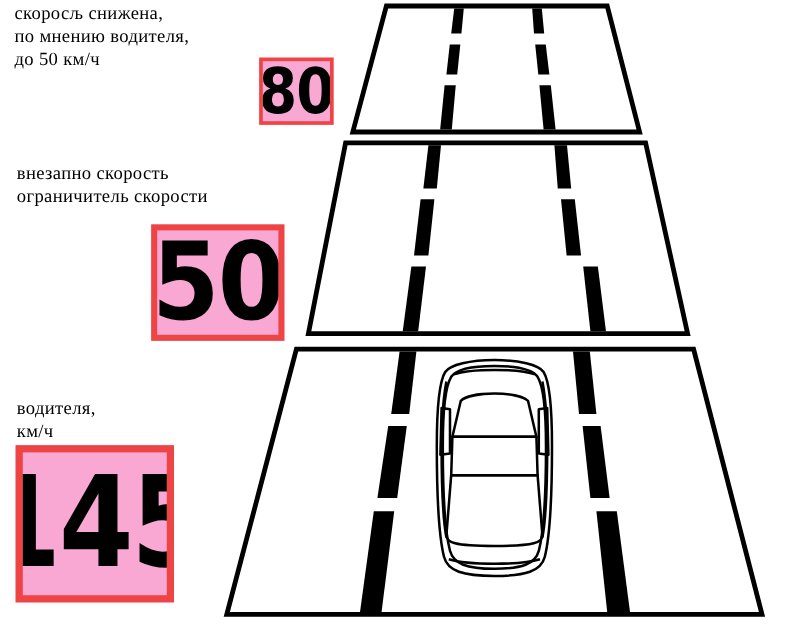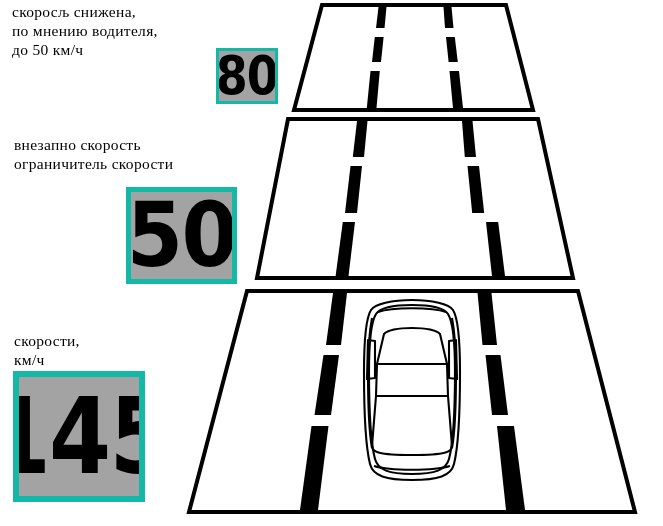--- a/index.html
+++ b/index.html
@@ -25,22 +25,22 @@
     letter-spacing: 0.3px;
     white-space: pre-line;
     -webkit-font-smoothing: none;
   }
   #caption-top    { left: 12px;  top: 2px;   width: 250px; }
   #caption-middle { left: 14px;  top: 135px; width: 250px; }
   #caption-bottom { left: 14px;  top: 331px; width: 160px; }
 
   .sign {
     position: absolute;
-    background: #a3a3a3;
-    border: 4px solid #14b8a6;
+    background: #f9a8d4;
+    border: 4px solid #ef4444;
     box-sizing: border-box;
     display: flex;
     align-items: center;
     justify-content: center;
     overflow: hidden;
   }
   .sign-value {
     font-family: "DejaVu Sans", "Liberation Sans", sans-serif;
     font-weight: bold;
     color: #000000;
@@ -162,21 +162,21 @@
     </g>
   </svg>
 
   <div class="caption" id="caption-top">скоросљ снижена,
 по мнению водителя,
 до 50 км/ч</div>
 
   <div class="caption" id="caption-middle">внезапно скорость
 ограничитель скорости</div>
 
-  <div class="caption" id="caption-bottom">скорости,
+  <div class="caption" id="caption-bottom">водителя,
 км/ч</div>
 
   <div class="sign" id="sign-80">
     <span class="sign-value">80</span>
   </div>
 
   <div class="sign" id="sign-50">
     <span class="sign-value">50</span>
   </div>
 

